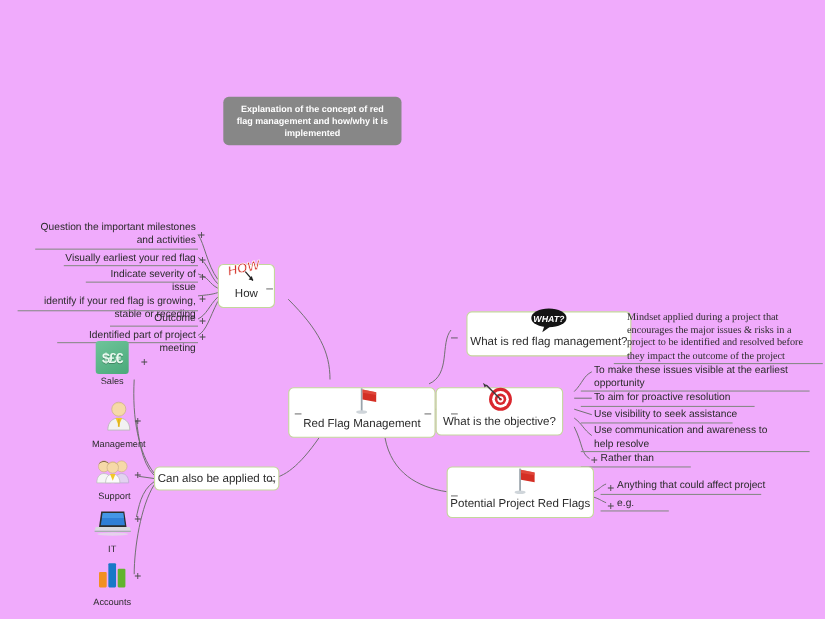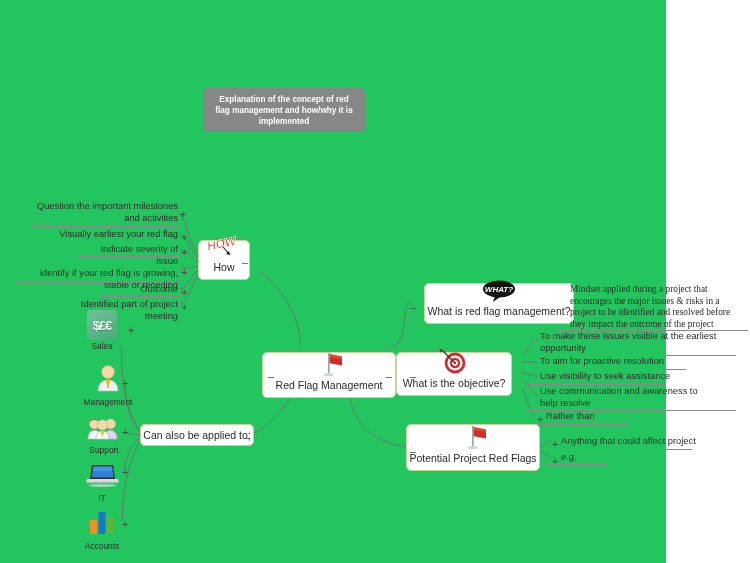--- a/index.html
+++ b/index.html
@@ -5,22 +5,22 @@
   * { box-sizing: border-box; }
   html, body {
     margin: 0; padding: 0;
     width: 750px; height: 563px;
     background: #ffffff;
     font-family: "Liberation Sans", sans-serif;
     overflow: hidden;
   }
   #canvas {
     position: relative;
-    width: 666px; height: 563px;
-    background: #22c55e;
+    width: 750px; height: 563px;
+    background: #f0abfc;
   }
   #wires {
     position: absolute; left: 0; top: 0;
     width: 750px; height: 563px;
     pointer-events: none;
   }
 
   
   .node {
     position: absolute;

